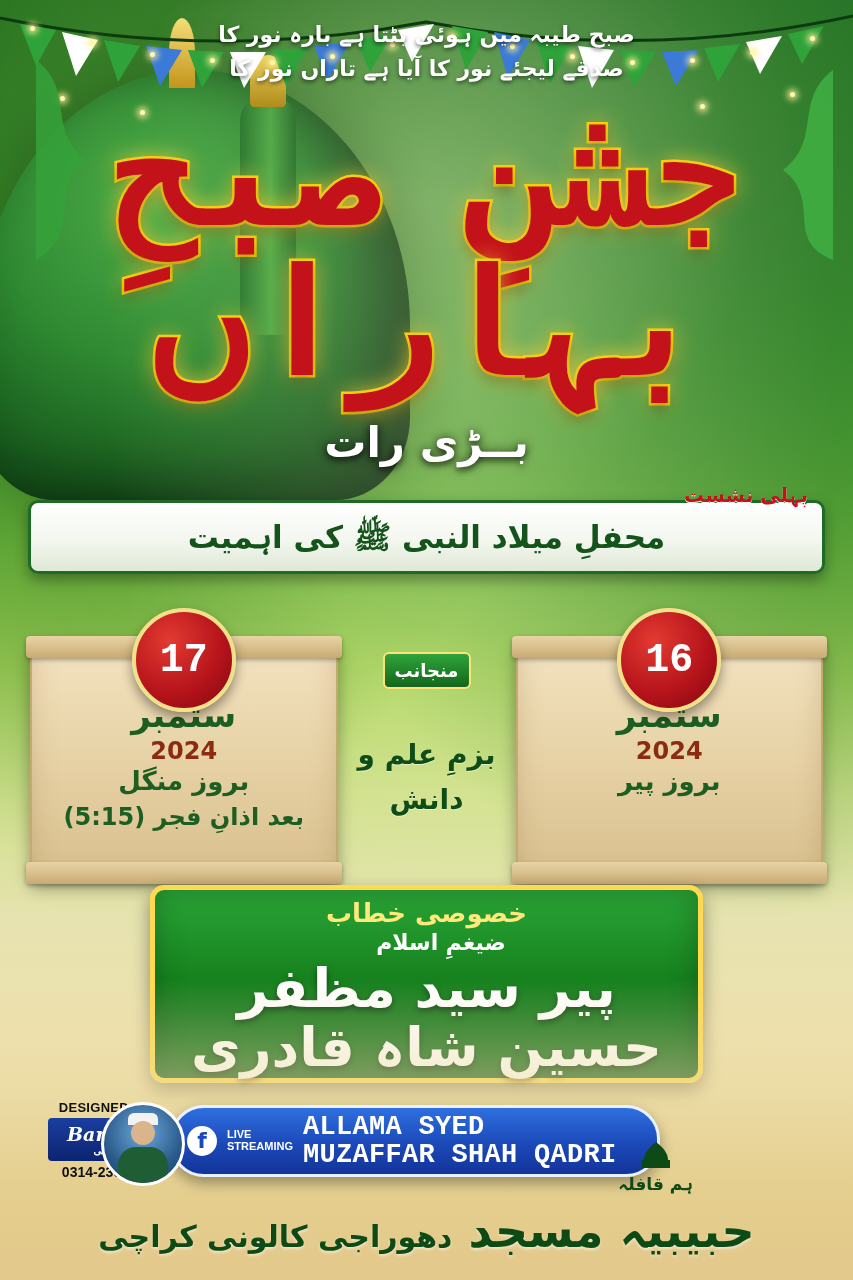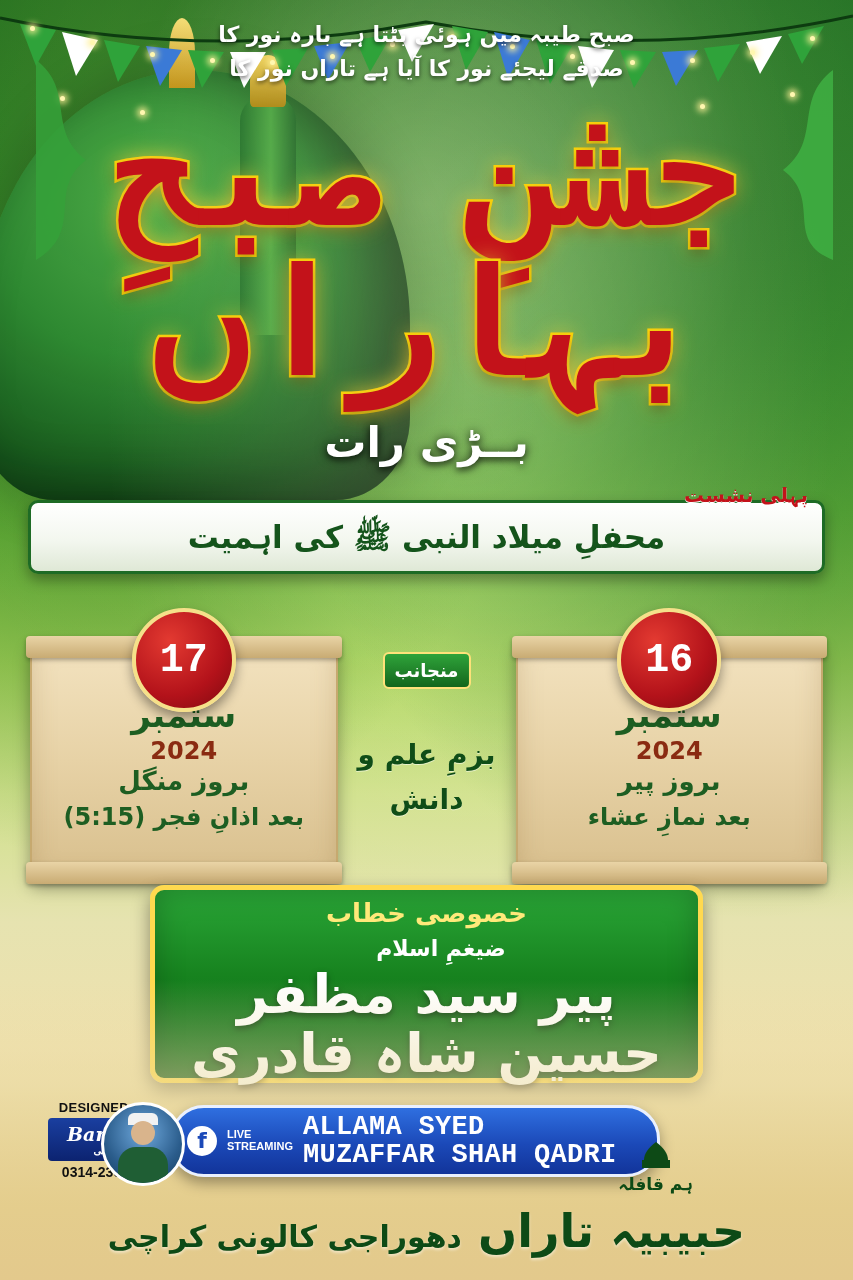--- a/index.html
+++ b/index.html
@@ -142,21 +142,21 @@
     position:absolute;top:885px;left:150px;right:150px;height:180px;
     background:linear-gradient(180deg,#2aa637 0%, #17831f 45%, #0c6416 100%);
     border:5px solid #ffd94f;border-radius:14px;
     box-shadow:0 8px 18px rgba(0,0,0,.4), inset 0 0 30px rgba(0,0,0,.25);
     direction:rtl;text-align:center;padding-top:8px;
   }
   .speaker .khas{
     font-family:"DejaVu Sans",sans-serif;font-weight:bold;font-size:26px;color:#ffe97a;
   }
   .speaker .zia{
-    font-family:"DejaVu Sans",sans-serif;font-weight:bold;font-size:22px;color:#ffffff;margin-top:8px;padding-left:29px;
+    font-family:"DejaVu Sans",sans-serif;font-weight:bold;font-size:22px;color:#ffffff;margin-top:2px;padding-left:29px;
   }
   .speaker .name{
     font-family:"DejaVu Sans",sans-serif;font-weight:bold;font-size:54px;color:#ffffff;
     line-height:1.1;margin-top:4px;text-shadow:0 3px 6px rgba(0,0,0,.5);
   }
   
   .designer{
     position:absolute;left:48px;top:1100px;width:118px;text-align:center;
   }
   .designer .dby{
@@ -293,21 +293,20 @@
       <div class="txt">محفلِ میلاد النبی ﷺ کی اہمیت</div>
     </div>
   </div>
 
   <div class="dates">
     <div class="scroll">
       <div class="daybadge">16</div>
       <div class="month">ستمبر</div>
       <div class="year">2024</div>
       <div class="month" style="font-size:26px">بروز پیر</div>
-      <div class="when">بعد نمازِ عشاء</div>
     </div>
 
     <div class="midcol">
       <div class="midtag">منجانب</div>
       <div class="line" style="margin-top:34px">بزمِ علم و</div>
       <div class="line">دانش</div>
     </div>
 
     <div class="scroll">
       <div class="daybadge">17</div>
@@ -353,17 +352,17 @@
   </div>
 
   <div class="venue-logo">
     <svg width="44" height="30" viewBox="0 0 44 30">
       <path d="M22,2 C30,8 34,14 34,20 L10,20 C10,14 14,8 22,2 Z" fill="#0d4a16"></path>
       <rect x="8" y="20" width="28" height="8" fill="#0d4a16"></rect>
     </svg>
     <div>ہم قافلہ</div>
   </div>
   <div class="venue">
-    <span>حبیبیہ تاراں</span>
+    <span>حبیبیہ مسجد</span>
     <span class="sub">دھوراجی کالونی کراچی</span>
   </div>
 
 </div>
 
 </body></html>

